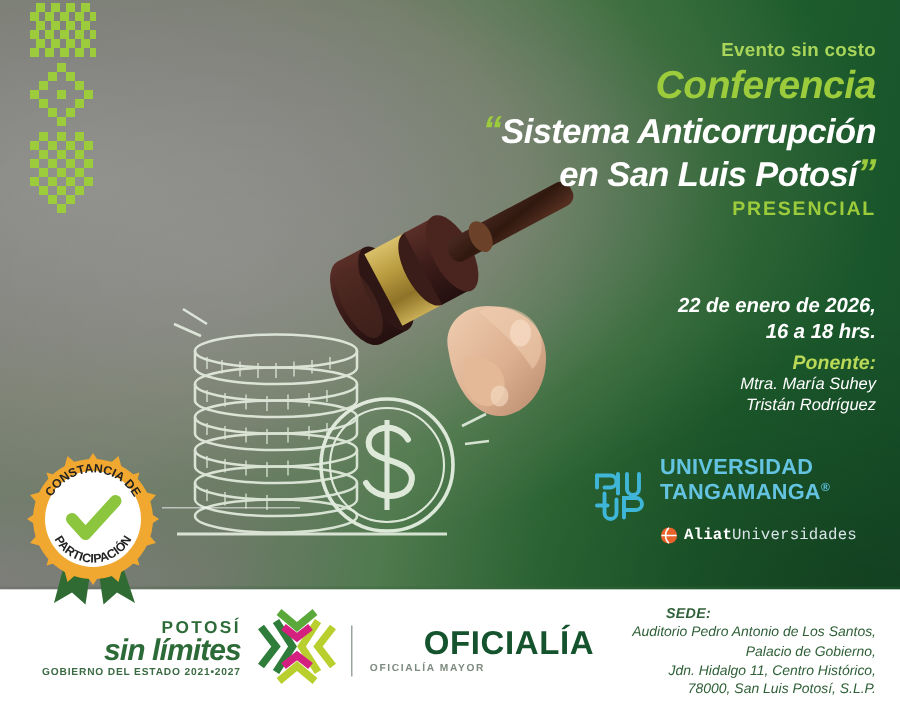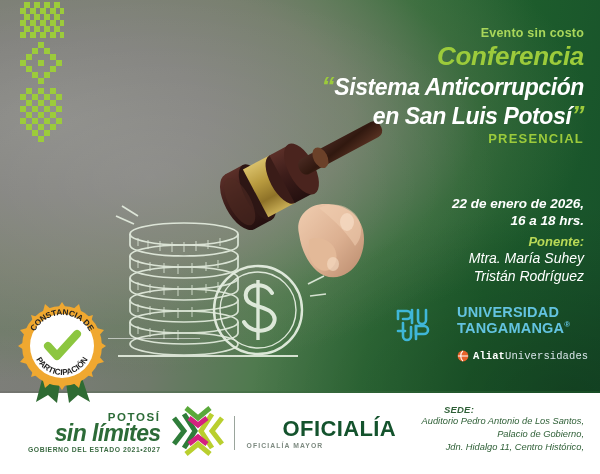--- a/index.html
+++ b/index.html
@@ -56,45 +56,45 @@
     font-size:23px; line-height:1.12; letter-spacing:-.4px;
   }
   .q { color:#9ccb3b; font-size:26px; font-style:italic; font-weight:bold; }
   .presencial {
     font-weight:bold; font-size:13px; color:#9ccb3b; letter-spacing:1.2px;
   }
 
   .date-block { position:absolute; right:16px; top:196px; width:330px; text-align:right; color:#fff; }
   .date-line { font-style:italic; font-weight:bold; font-size:13.5px; line-height:1.25; color:#fff; }
   .ponente-label { margin-top:4px; font-style:italic; font-weight:bold; font-size:13px; color:#b9d957; }
-  .speaker { font-style:italic; font-size:14px; line-height:1.3; color:#fff; }
-
-  
-  .uni-logo { position:absolute; right:18px; top:305px; width:190px; display:flex; align-items:flex-start; gap:25px; }
+  .speaker { font-style:italic; font-size:11px; line-height:1.3; color:#fff; }
+
+  
+  .uni-logo { position:absolute; right:18px; top:305px; width:190px; display:flex; align-items:center; gap:8px; }
   .uni-mark { flex:0 0 auto; }
   .uni-txt { line-height:1; }
   .uni-name1, .uni-name2 {
     font-weight:bold; font-size:14.5px; color:#63c3e0; letter-spacing:.2px; white-space:nowrap;
   }
   .uni-name2 { margin-top:1px; }
   .reg { font-size:8px; vertical-align:super; }
   .aliat { display:flex; align-items:center; gap:4px; margin-top:15px;font-family:Liberation Mono, monospace; }
   .aliat-txt { font-size:10.5px; color:#d8e4e8; letter-spacing:.1px; white-space:nowrap; }
   .aliat-txt b { color:#ffffff; font-weight:bold; }
 
   
   .badge { position:absolute; left:14px; top:300px; width:98px; height:104px; }
   .badge-line { position:absolute; left:108px; top:338px; width:92px; height:1px;
     background:rgba(255,255,255,0.55); }
 
   
   .gov { position:absolute; left:28px; top:404px; display:flex; align-items:center; }
   .potosi-txt { text-align:right; line-height:1; }
   .potosi-word { font-weight:bold; font-size:11.5px; color:#2c6b37; letter-spacing:1.6px; }
-  .sinlimites { font-weight:bold; font-style:italic; font-size:23px; color:#2c6b37; letter-spacing:-.6px; margin-top:-1px; }
+  .sinlimites { font-weight:bold; font-style:italic; font-size:20px; color:#2c6b37; letter-spacing:-.6px; margin-top:-1px; }
   .gobierno { font-size:6.8px; color:#3b6b42; letter-spacing:.55px; margin-top:2px; font-weight:bold; }
   .xmark { margin:0 8px 0 9px; }
   .divider { width:1px; height:34px; background:#9aa59c; margin-right:12px; }
   .oficialia-txt { line-height:1.05; }
   .oficialia-1 { font-weight:bold; font-size:22px; color:#14532d; letter-spacing:.4px;margin-left:36px; }
   .oficialia-2 { font-size:6.8px; color:#7d8a80; letter-spacing:1.1px; margin-top:2px; font-weight:bold; }
 
   
   .sede { position:absolute; right:16px; top:404px; width:250px; text-align:right;
     color:#2e5f36; font-style:italic; }
@@ -354,15 +354,16 @@
       <div class="oficialia-1">OFICIALÍA</div>
       <div class="oficialia-2">OFICIALÍA MAYOR</div>
     </div>
   </div>
 
   <div class="sede">
     <div class="sede-label">SEDE:</div>
     <div class="sede-line">Auditorio Pedro Antonio de Los Santos,</div>
     <div class="sede-line">Palacio de Gobierno,</div>
     <div class="sede-line">Jdn. Hidalgo 11, Centro Histórico,</div>
+    <div class="sede-line">78000, San Luis Potosí, S.L.P.</div>
   </div>
 
 </div>
 
 </body></html>

